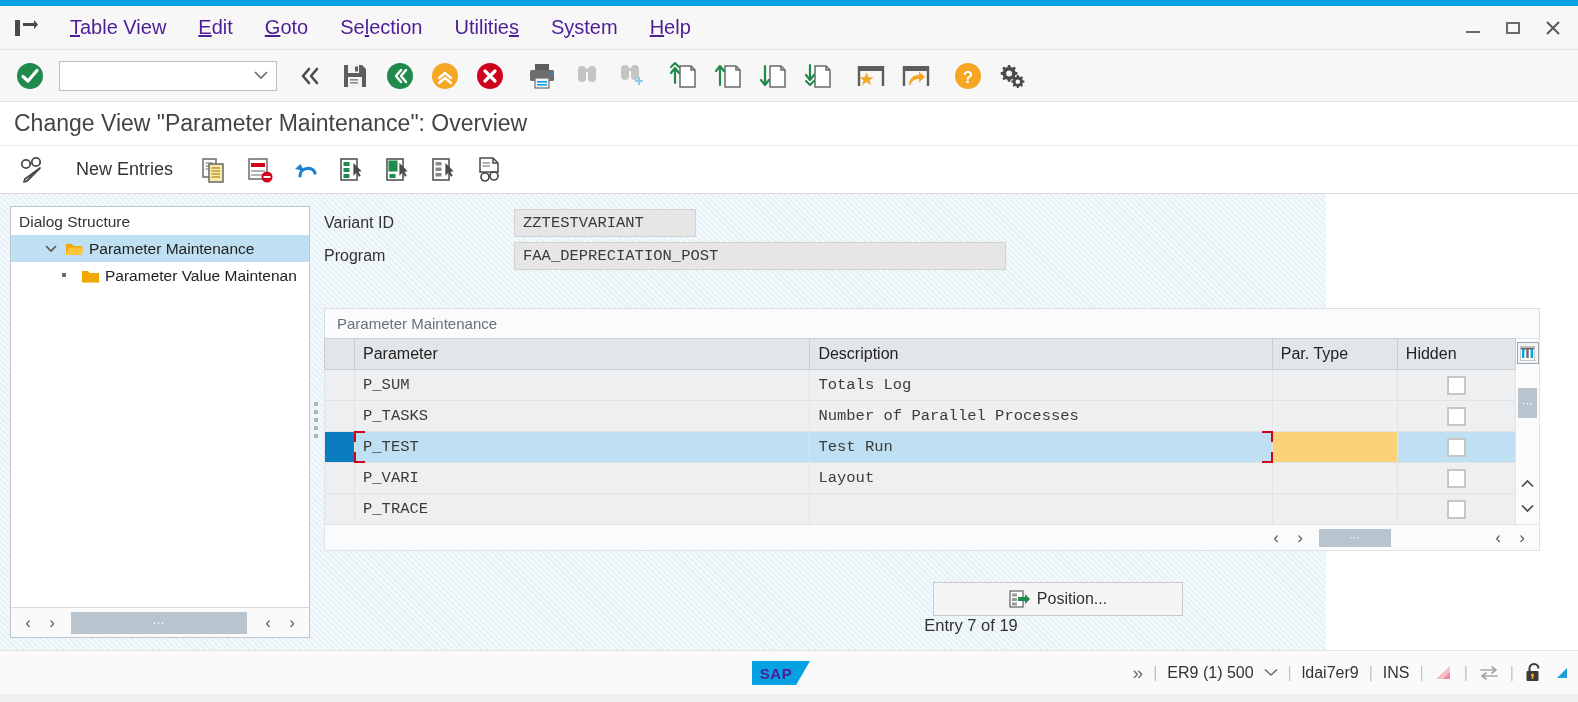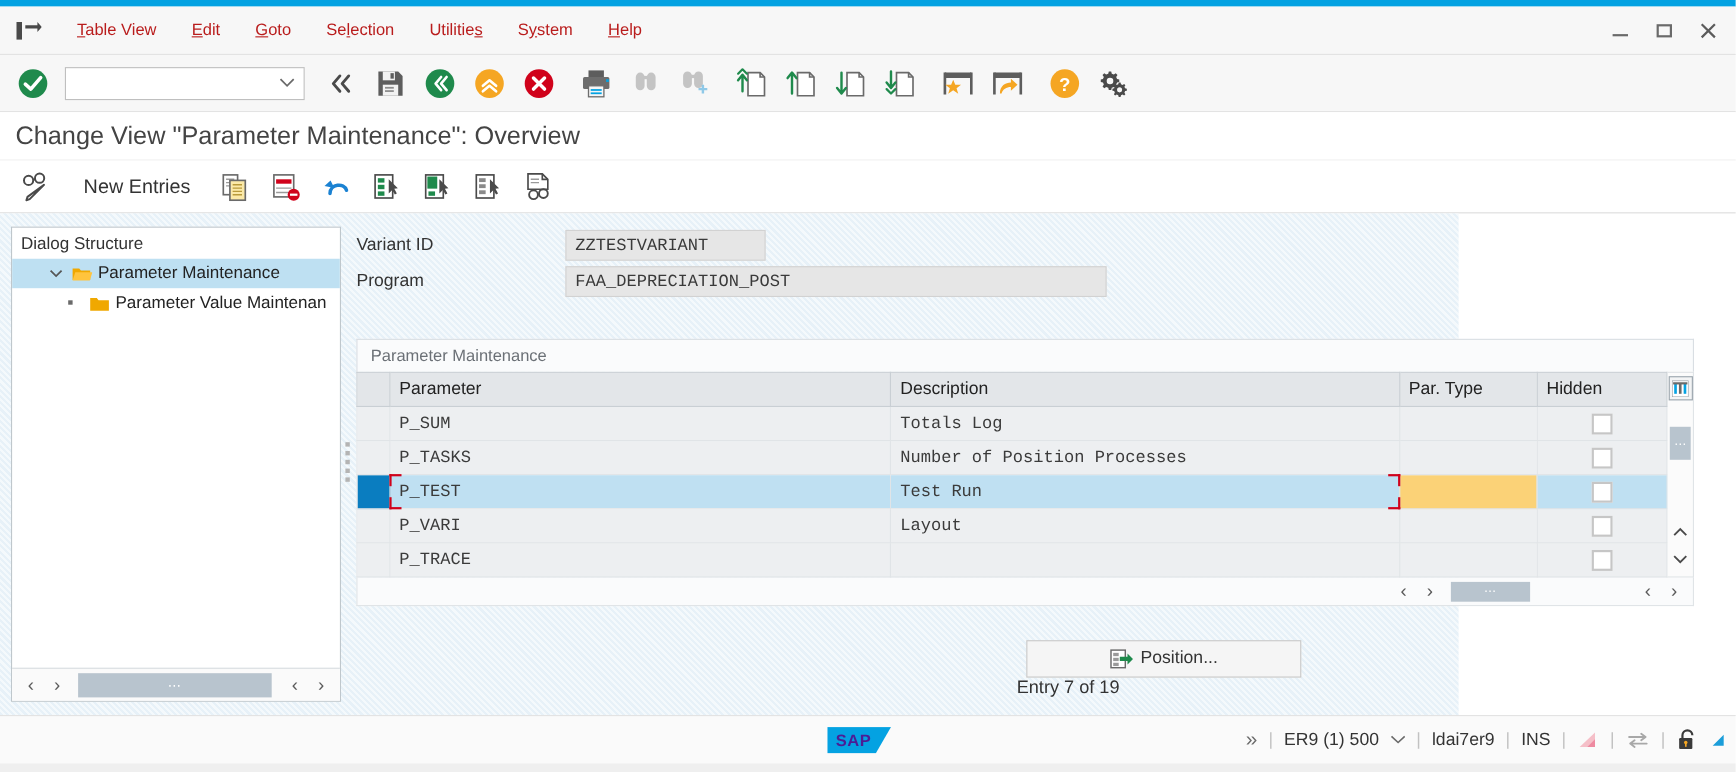--- a/index.html
+++ b/index.html
@@ -13,21 +13,21 @@
   .app { position:relative; width:1578px; height:702px; }
 
   
   .titlebar-accent { height:6px; background:#04A2E2; width:100%; }
   .menubar {
     height:44px; background:#F7F7F7; border-bottom:1px solid #E3E3E3;
     display:flex; align-items:center; padding-left:12px; position:relative;
   }
   .menu-sys-icon { width:28px; height:24px; margin-right:14px; display:flex; align-items:center; justify-content:center; }
   .menu-item {
-    font-size:15px; color:#b91c1c; padding:2px 16px; cursor:default; white-space:nowrap;
+    font-size:20px; color:#4c1d95; padding:2px 16px; cursor:default; white-space:nowrap;
   }
   .menu-item u { text-decoration:underline; }
   .winctl { position:absolute; right:14px; top:0; height:44px; display:flex; align-items:center; gap:18px; }
   .winctl span { color:#5b5b5b; display:inline-flex; align-items:center; justify-content:center; width:22px; height:22px;}
 
   
   .toolbar {
     height:52px; background:#F7F7F7; border-bottom:1px solid #E0E0E0;
     display:flex; align-items:center; padding-left:10px; gap:5px;
   }
@@ -570,21 +570,21 @@
               <tr>
                 <td class="c-sel"></td>
                 <td>P_SUM</td>
                 <td>Totals Log</td>
                 <td class="c-type"></td>
                 <td class="c-hid"><span class="chk"></span></td>
               </tr>
               <tr>
                 <td class="c-sel"></td>
                 <td>P_TASKS</td>
-                <td>Number of Position Processes</td>
+                <td>Number of Parallel Processes</td>
                 <td class="c-type"></td>
                 <td class="c-hid"><span class="chk"></span></td>
               </tr>
               <tr class="selrow">
                 <td class="c-sel"></td>
                 <td class="focus-cell fl">P_TEST</td>
                 <td class="focus-cell fr">Test Run</td>
                 <td class="c-type"></td>
                 <td class="c-hid"><span class="chk"></span></td>
               </tr>

